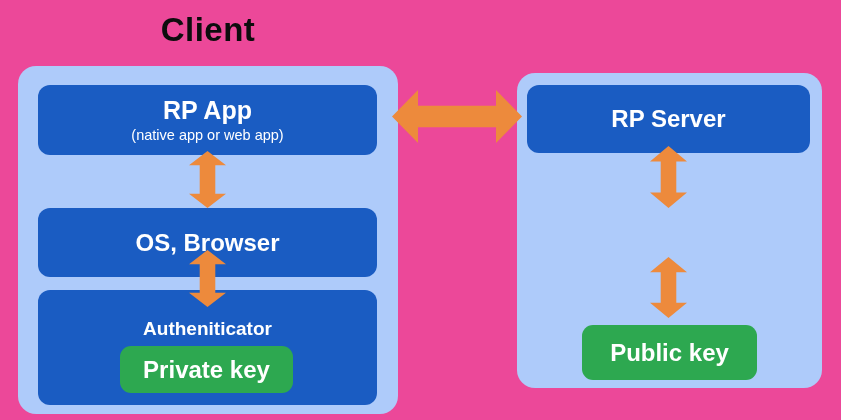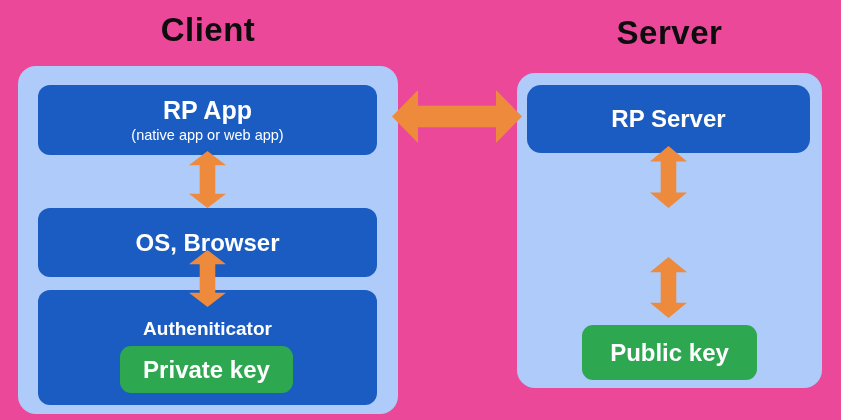--- a/index.html
+++ b/index.html
@@ -87,21 +87,20 @@
   .arrow polygon {
     fill: var(--arrow-orange, #ed8a3c);
   }
 </style>
 </head>
 <body>
 
 <div class="stage">
 
   <div class="group-title" style="left:18px; top:11px; width:380px;">Client</div>
-  <div class="group-title" style="left:517px; top:14px; width:305px;">Server</div>
 
   <div class="container" style="left:18px; top:66px; width:380px; height:348px;">
 
     <div class="box" style="left:20px; top:19px; width:339px; height:70px;">
       <div class="box-title">RP App</div>
       <div class="box-sub">(native app or web app)</div>
     </div>
 
     <div class="box" style="left:20px; top:142px; width:339px; height:69px;">
       <div class="box-label-lg">OS, Browser</div>
@@ -111,21 +110,21 @@
       <div class="auth-label">Autheniticator</div>
     </div>
 
     <div class="key-box" style="left:102px; top:280px; width:173px; height:47px;">
       <span>Private key</span>
     </div>
   </div>
 
   <div class="container" style="left:517px; top:73px; width:305px; height:315px;">
 
-    <div class="box" style="left:10px; top:12px; width:283px; height:68px;border-radius:14px;">
+    <div class="box" style="left:10px; top:12px; width:283px; height:68px;">
       <div class="box-label-lg">RP Server</div>
     </div>
 
 
     <div class="key-box" style="left:65px; top:252px; width:175px; height:55px;">
       <span>Public key</span>
     </div>
   </div>
 
   <div class="arrow" style="left:189px; top:151px; width:37px; height:57px;">

